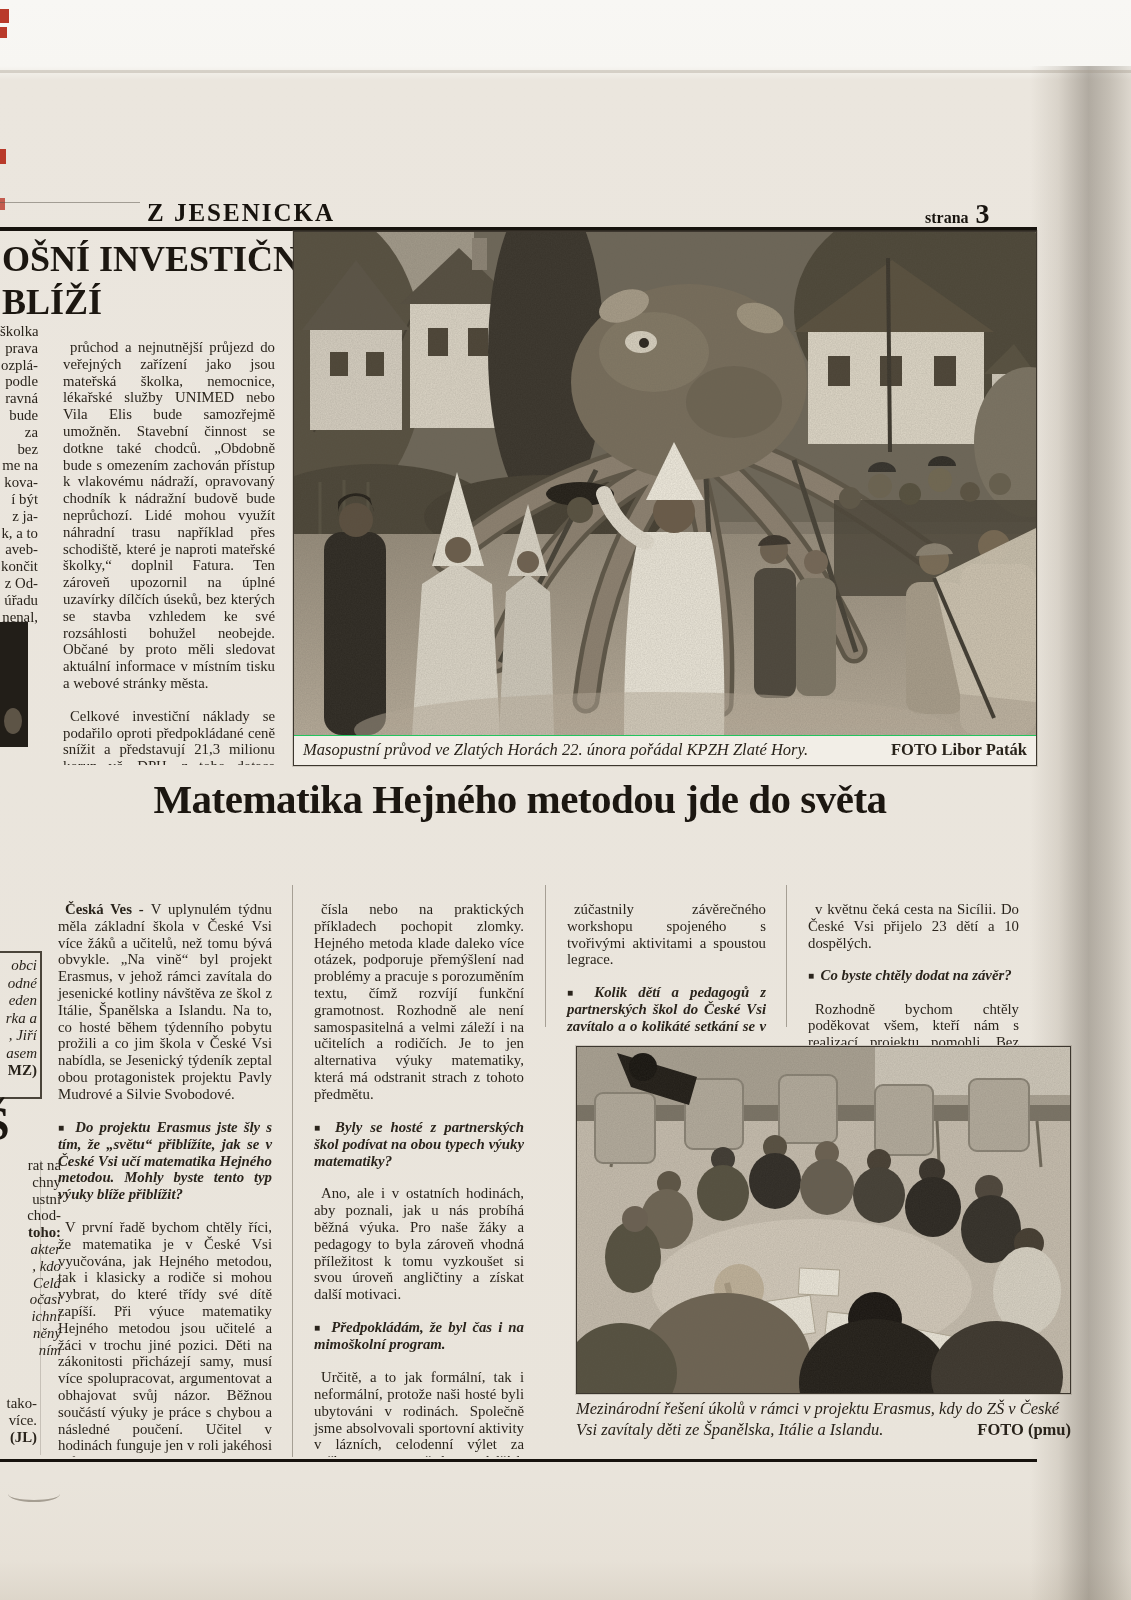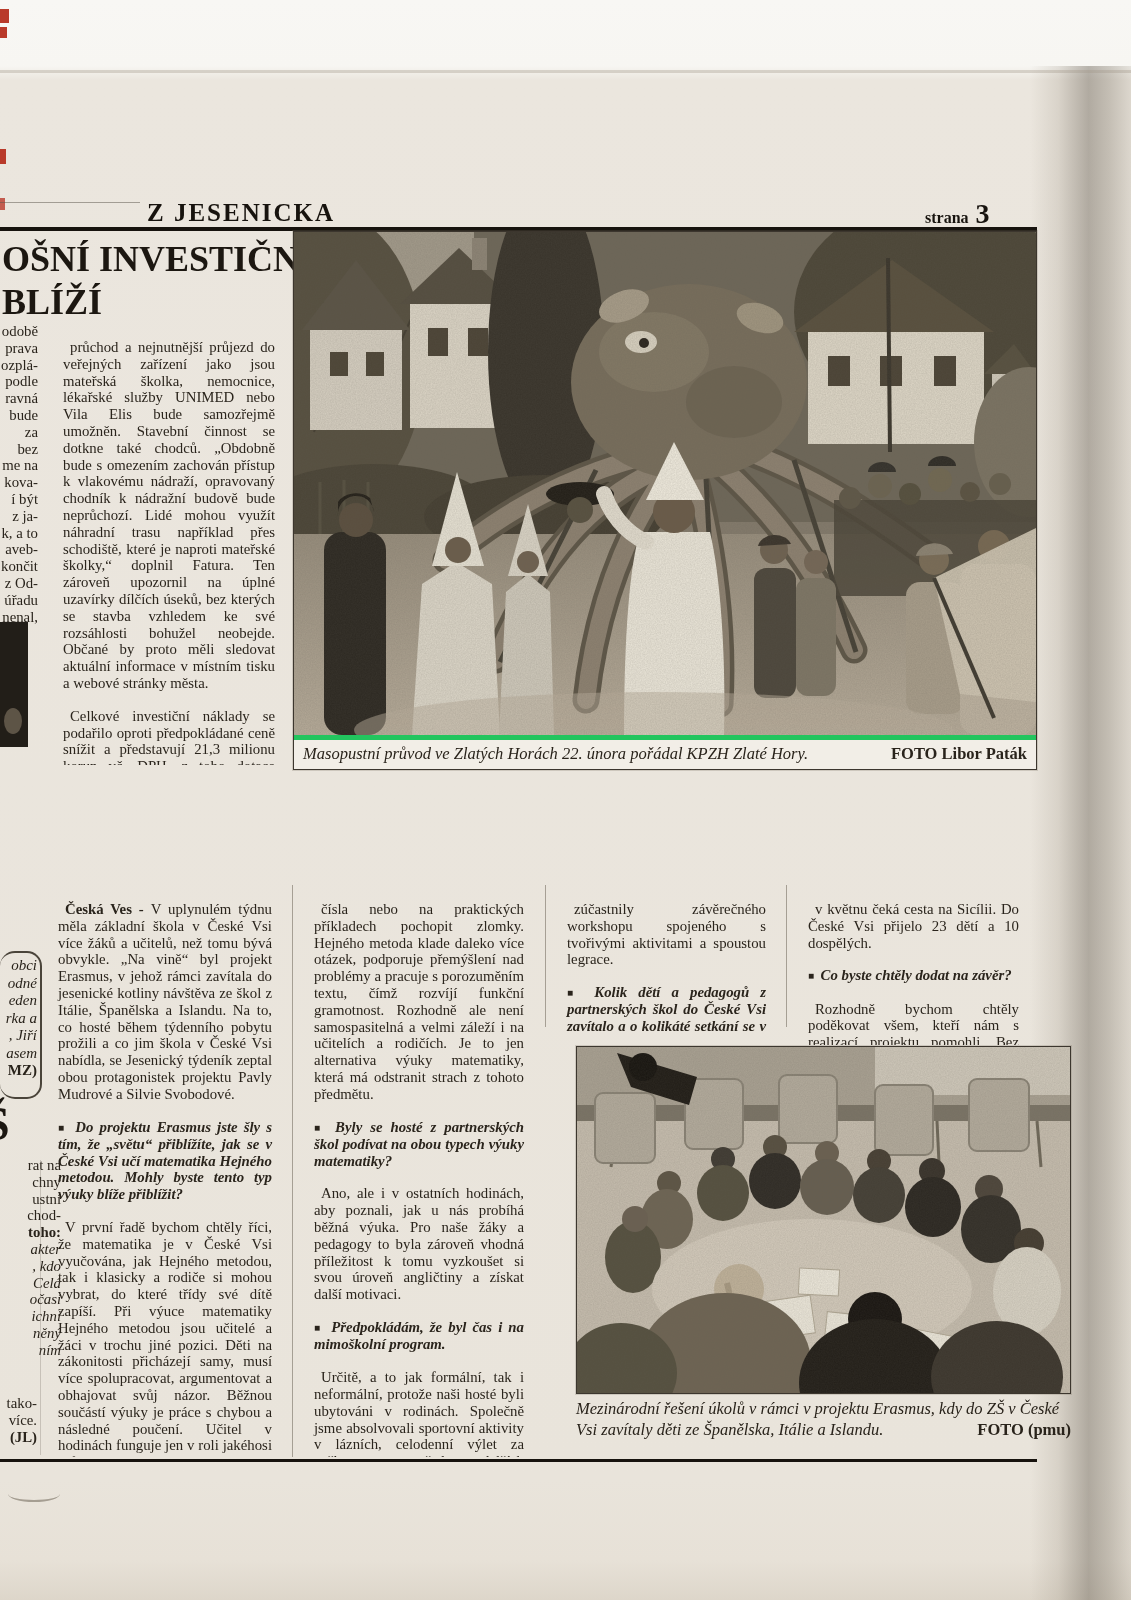--- a/index.html
+++ b/index.html
@@ -29,21 +29,21 @@
   .sq{font-style:normal;font-size:10px;letter-spacing:2px;vertical-align:1.5px;}
   .lead{font-weight:bold;}
   .sign{display:block;text-align:right;font-weight:bold;font-style:normal;}
   .fragcol{font-size:14.8px;line-height:16.8px;text-align:right;}
   .fragline{white-space:nowrap;overflow:hidden;}
   .st-italic{font-style:italic;}
   .st-bold{font-weight:bold;}
   
   .photobox{border:1px solid #3c362e;background:#f2eee7;box-shadow:0 0 0 1px rgba(120,110,95,.25);}
   .photobox svg{display:block;}
-  .capbar{display:flex;justify-content:space-between;align-items:baseline;border-top:5px solid #22c55e;
+  .capbar{display:flex;justify-content:space-between;align-items:baseline;border-top:1px solid #22c55e;
     padding:4px 9px 5px 9px;font-size:16.5px;}
   .capbar .cap{font-style:italic;}
   .capbar .credit{font-weight:bold;white-space:nowrap;margin-left:0;}
   .ph2cap{position:relative;font-size:16.5px;font-style:italic;line-height:21px;margin-top:4px;padding-right:2px;}
   .ph2cap .credit{position:absolute;right:0;bottom:0;font-style:normal;font-weight:bold;}
   
   .mainhead{font-weight:bold;font-size:41px;letter-spacing:-.5px;text-align:center;color:#1c1711;}
   .deck{font-weight:bold;font-size:18.5px;line-height:23px;color:#221d15;}
   
   .mbox{border:2px solid #4a443a;border-left:none;box-sizing:border-box;padding:4px 3px 2px 0;}
@@ -69,21 +69,21 @@
     <span class="w">strana</span>
     <span class="n">3</span>
   </div>
   <div class="abs hrule" style="left:0;top:227px;width:1037px;height:4px;"></div>
 
   <div class="abs lhead" style="left:2px;top:238px;">
     <div>OŠNÍ INVESTIČNÍ</div>
     <div>BLÍŽÍ</div>
   </div>
   <div class="abs fragcol" style="left:0;top:323px;width:38px;height:304px;overflow:hidden;">
-      <div class="fragline">odobě</div>
+      <div class="fragline">školka</div>
       <div class="fragline">prava</div>
       <div class="fragline">ozplá-</div>
       <div class="fragline">podle</div>
       <div class="fragline">ravná</div>
       <div class="fragline">bude</div>
       <div class="fragline">za</div>
       <div class="fragline">bez</div>
       <div class="fragline">me na</div>
       <div class="fragline">kova-</div>
       <div class="fragline">í být</div>
@@ -223,20 +223,21 @@
       <line x1="640" y1="346" x2="700" y2="486" stroke="#3f3a30" stroke-width="4"></line>
       <ellipse cx="360" cy="498" rx="300" ry="38" fill="#b9ae9b" opacity=".5"></ellipse>
       <rect width="742" height="503" filter="url(#grain1)"></rect>
     </svg>
     <div class="capbar">
       <span class="cap">Masopustní průvod ve Zlatých Horách 22. února pořádal KPZH Zlaté Hory.</span>
       <span class="credit">FOTO Libor Paták</span>
     </div>
   </div>
 
+  <div class="abs mainhead" style="left:20px;top:775px;width:1000px;">Matematika Hejného metodou jde do světa</div>
 
   <div class="abs vrule" style="left:292px;top:885px;height:572px;"></div>
   <div class="abs vrule" style="left:545px;top:885px;height:142px;"></div>
   <div class="abs vrule" style="left:786px;top:885px;height:142px;"></div>
 
   <div class="abs bodytext" style="left:42px;top:885px;width:246px;height:572px;overflow:hidden;">
       <p class="para"><span class="lead">Česká Ves - </span>V uplynulém týdnu měla základní škola v České Vsi více žáků a učitelů, než tomu bývá obvykle. „Na vině“ byl projekt Erasmus, v jehož rámci zavítala do jesenické kotliny návštěva ze škol z Itálie, Španělska a Islandu. Na to, co hosté během týdenního pobytu prožili a co jim škola v České Vsi nabídla, se Jesenický týdeník zeptal obou protagonistek projektu Pavly Mudrové a Silvie Svobodové.</p>
       <p class="para st-question"><span class="sq">■ </span>Do projektu Erasmus jste šly s tím, že „světu“ přiblížíte, jak se v České Vsi učí matematika Hejného metodou. Mohly byste tento typ výuky blíže přiblížit?</p>
       <p class="para">V první řadě bychom chtěly říci, že matematika je v České Vsi vyučována, jak Hejného metodou, tak i klasicky a rodiče si mohou vybrat, do které třídy své dítě zapíší. Při výuce matematiky Hejného metodou jsou učitelé a žáci v trochu jiné pozici. Děti na zákonitosti přicházejí samy, musí více spolupracovat, argumentovat a obhajovat svůj názor. Běžnou součástí výuky je práce s chybou a následné poučení. Učitel v hodinách funguje jen v roli jakéhosi průvodce. Malý příklad – už ve druhé třídě jsou děti schopné po výuce na krokovacím pásu pochopit záporná</p>
     </div>
@@ -328,21 +329,21 @@
     </svg>
     </div>
     <div class="ph2cap">
       <span>Mezinárodní řešení úkolů v rámci v projektu Erasmus, kdy do ZŠ v České Vsi zavítaly děti ze Španělska, Itálie a Islandu.</span>
       <span class="credit">FOTO (pmu)</span>
     </div>
   </div>
 
   <div class="abs hrule" style="left:0;top:1459px;width:1037px;height:3px;"></div>
 
-  <div class="abs mbox fragcol" style="left:0;top:951px;width:42px;height:148px;font-size:15px;line-height:17.5px;border-radius:15px;">
+  <div class="abs mbox fragcol" style="left:0;top:951px;width:42px;height:148px;font-size:15px;line-height:17.5px;">
       <div class="fragline st-italic">obci</div>
       <div class="fragline st-italic">odné</div>
       <div class="fragline st-italic">eden</div>
       <div class="fragline st-italic">rka a</div>
       <div class="fragline st-italic">, Jiří</div>
       <div class="fragline st-italic">asem</div>
       <div class="fragline st-bold">MZ)</div>
     </div>
   <div class="abs bigletter" style="left:-17px;top:1096px;">Š</div>
   <div class="abs fragcol" style="left:0;top:1157px;width:37px;height:204px;overflow:hidden;padding-left:24px;">

